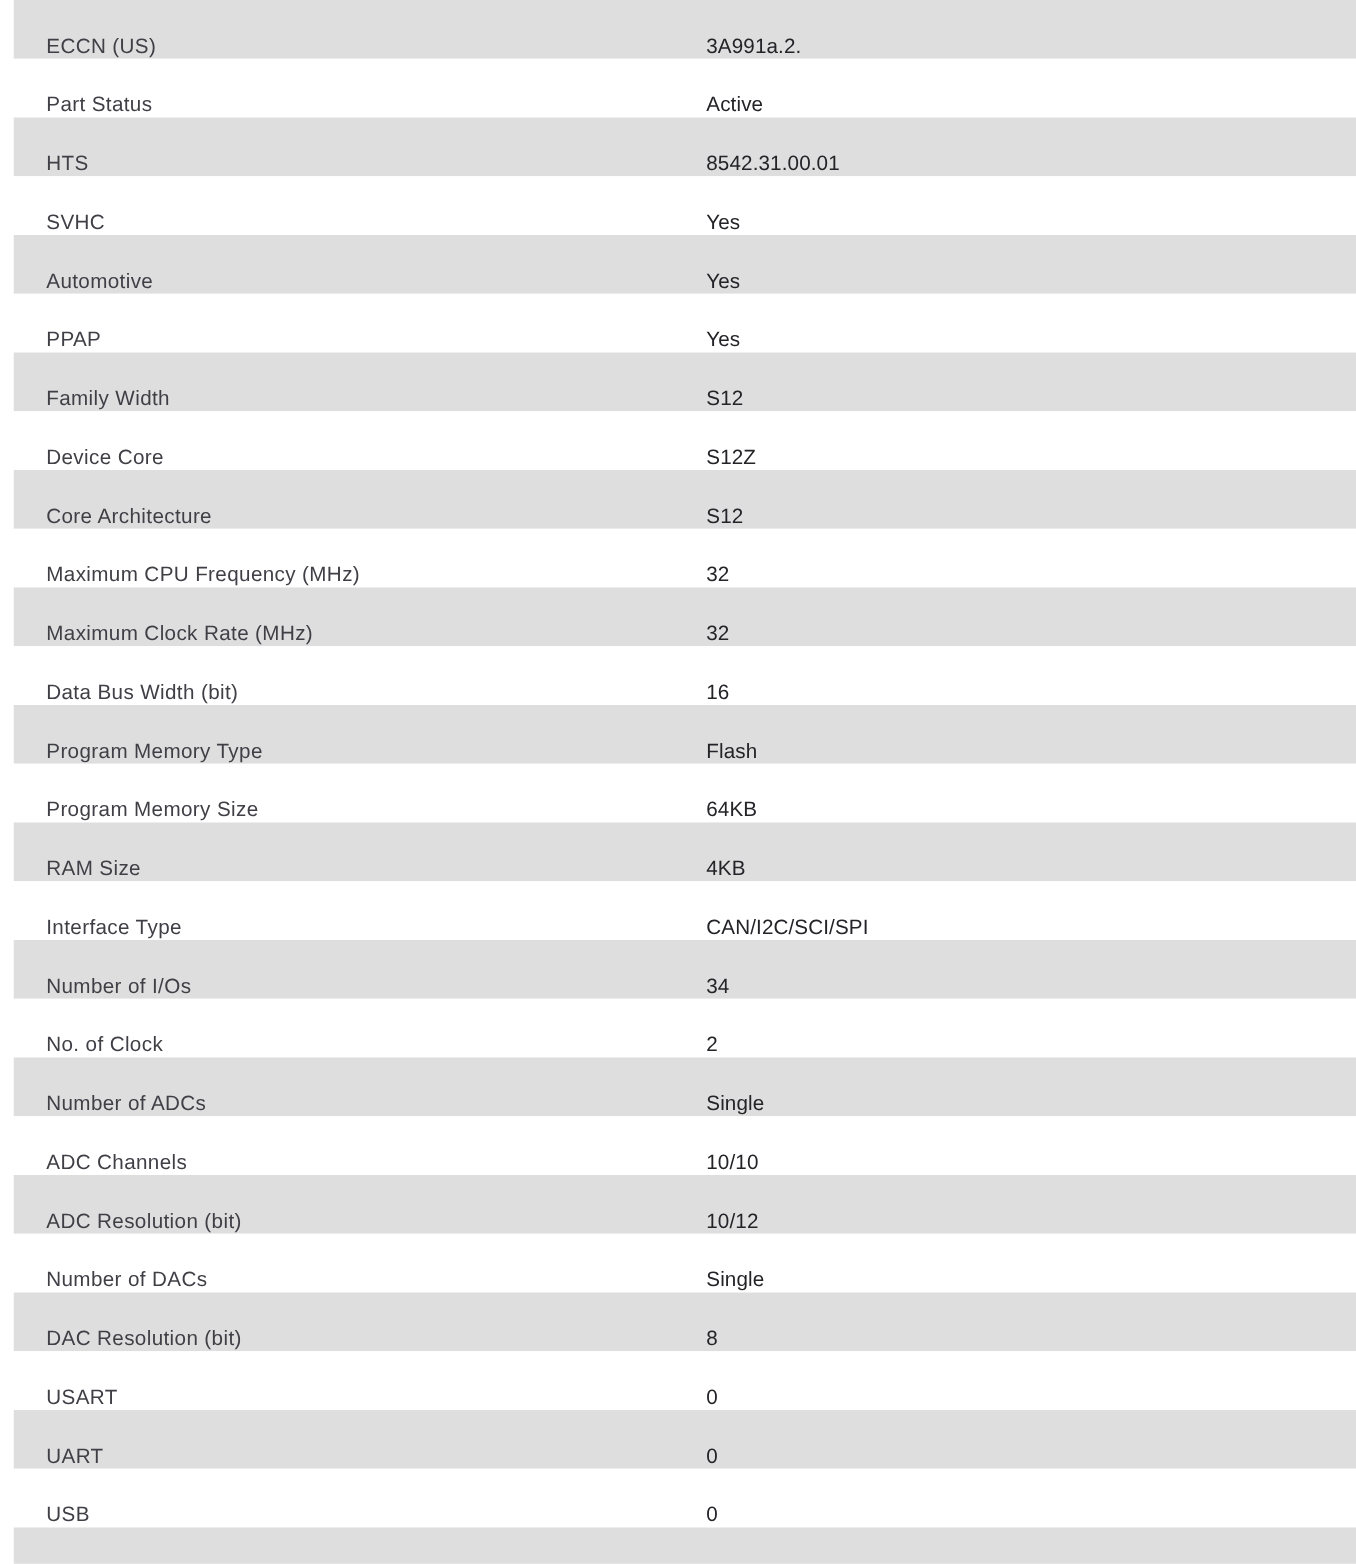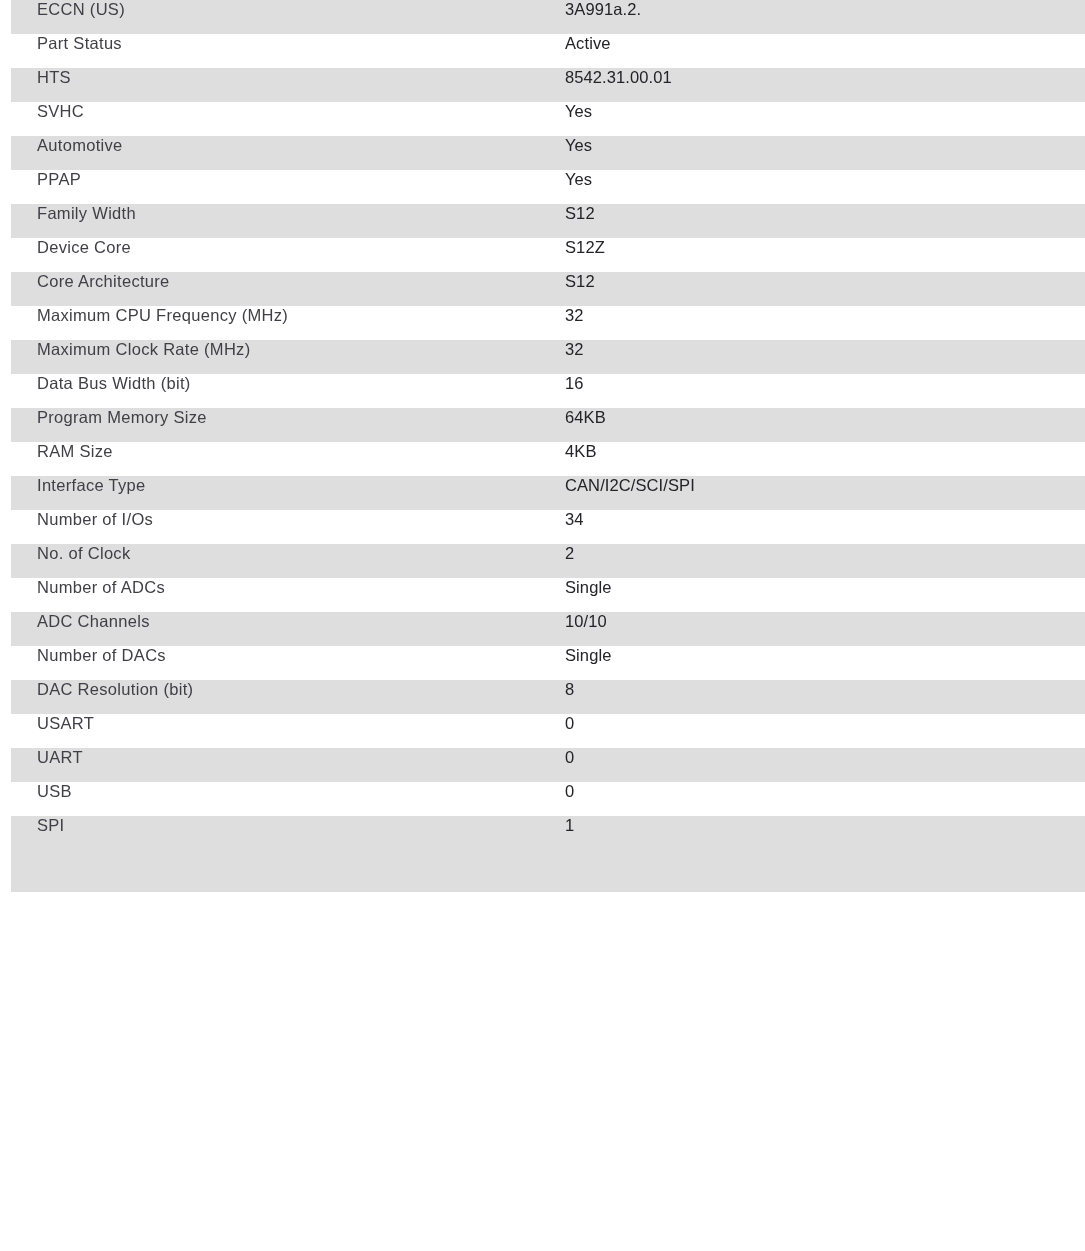--- a/index.html
+++ b/index.html
@@ -28,23 +28,23 @@
     font-weight: bold;
     letter-spacing: -1.1px;
     color: var(--title-color);
     line-height: 1.25;
   }
   .spec-table {
     margin-left: 11px;
     width: 1074px;
   }
   .spec-row {
-    height: 34px;
+    height: 47px;
     display: flex;
-    align-items: flex-start;
+    align-items: flex-end;
     position: relative;
     background: var(--row-bg);
   }
   .spec-row:nth-child(odd) { background: var(--row-alt-bg); }
   
   .spec-table::after {
     content: "";
     display: block;
     height: 42.3px;
     background: var(--row-alt-bg);
@@ -124,20 +124,24 @@
   <div class="spec-row">
     <span class="spec-label">Maximum Clock Rate (MHz)</span>
     <span class="spec-value">32</span>
   </div>
 
   <div class="spec-row">
     <span class="spec-label">Data Bus Width (bit)</span>
     <span class="spec-value">16</span>
   </div>
 
+  <div class="spec-row">
+    <span class="spec-label">Program Memory Type</span>
+    <span class="spec-value">Flash</span>
+  </div>
 
   <div class="spec-row">
     <span class="spec-label">Program Memory Size</span>
     <span class="spec-value">64KB</span>
   </div>
 
   <div class="spec-row">
     <span class="spec-label">RAM Size</span>
     <span class="spec-value">4KB</span>
   </div>
@@ -160,20 +164,24 @@
   <div class="spec-row">
     <span class="spec-label">Number of ADCs</span>
     <span class="spec-value">Single</span>
   </div>
 
   <div class="spec-row">
     <span class="spec-label">ADC Channels</span>
     <span class="spec-value">10/10</span>
   </div>
 
+  <div class="spec-row">
+    <span class="spec-label">ADC Resolution (bit)</span>
+    <span class="spec-value">10/12</span>
+  </div>
 
   <div class="spec-row">
     <span class="spec-label">Number of DACs</span>
     <span class="spec-value">Single</span>
   </div>
 
   <div class="spec-row">
     <span class="spec-label">DAC Resolution (bit)</span>
     <span class="spec-value">8</span>
   </div>

